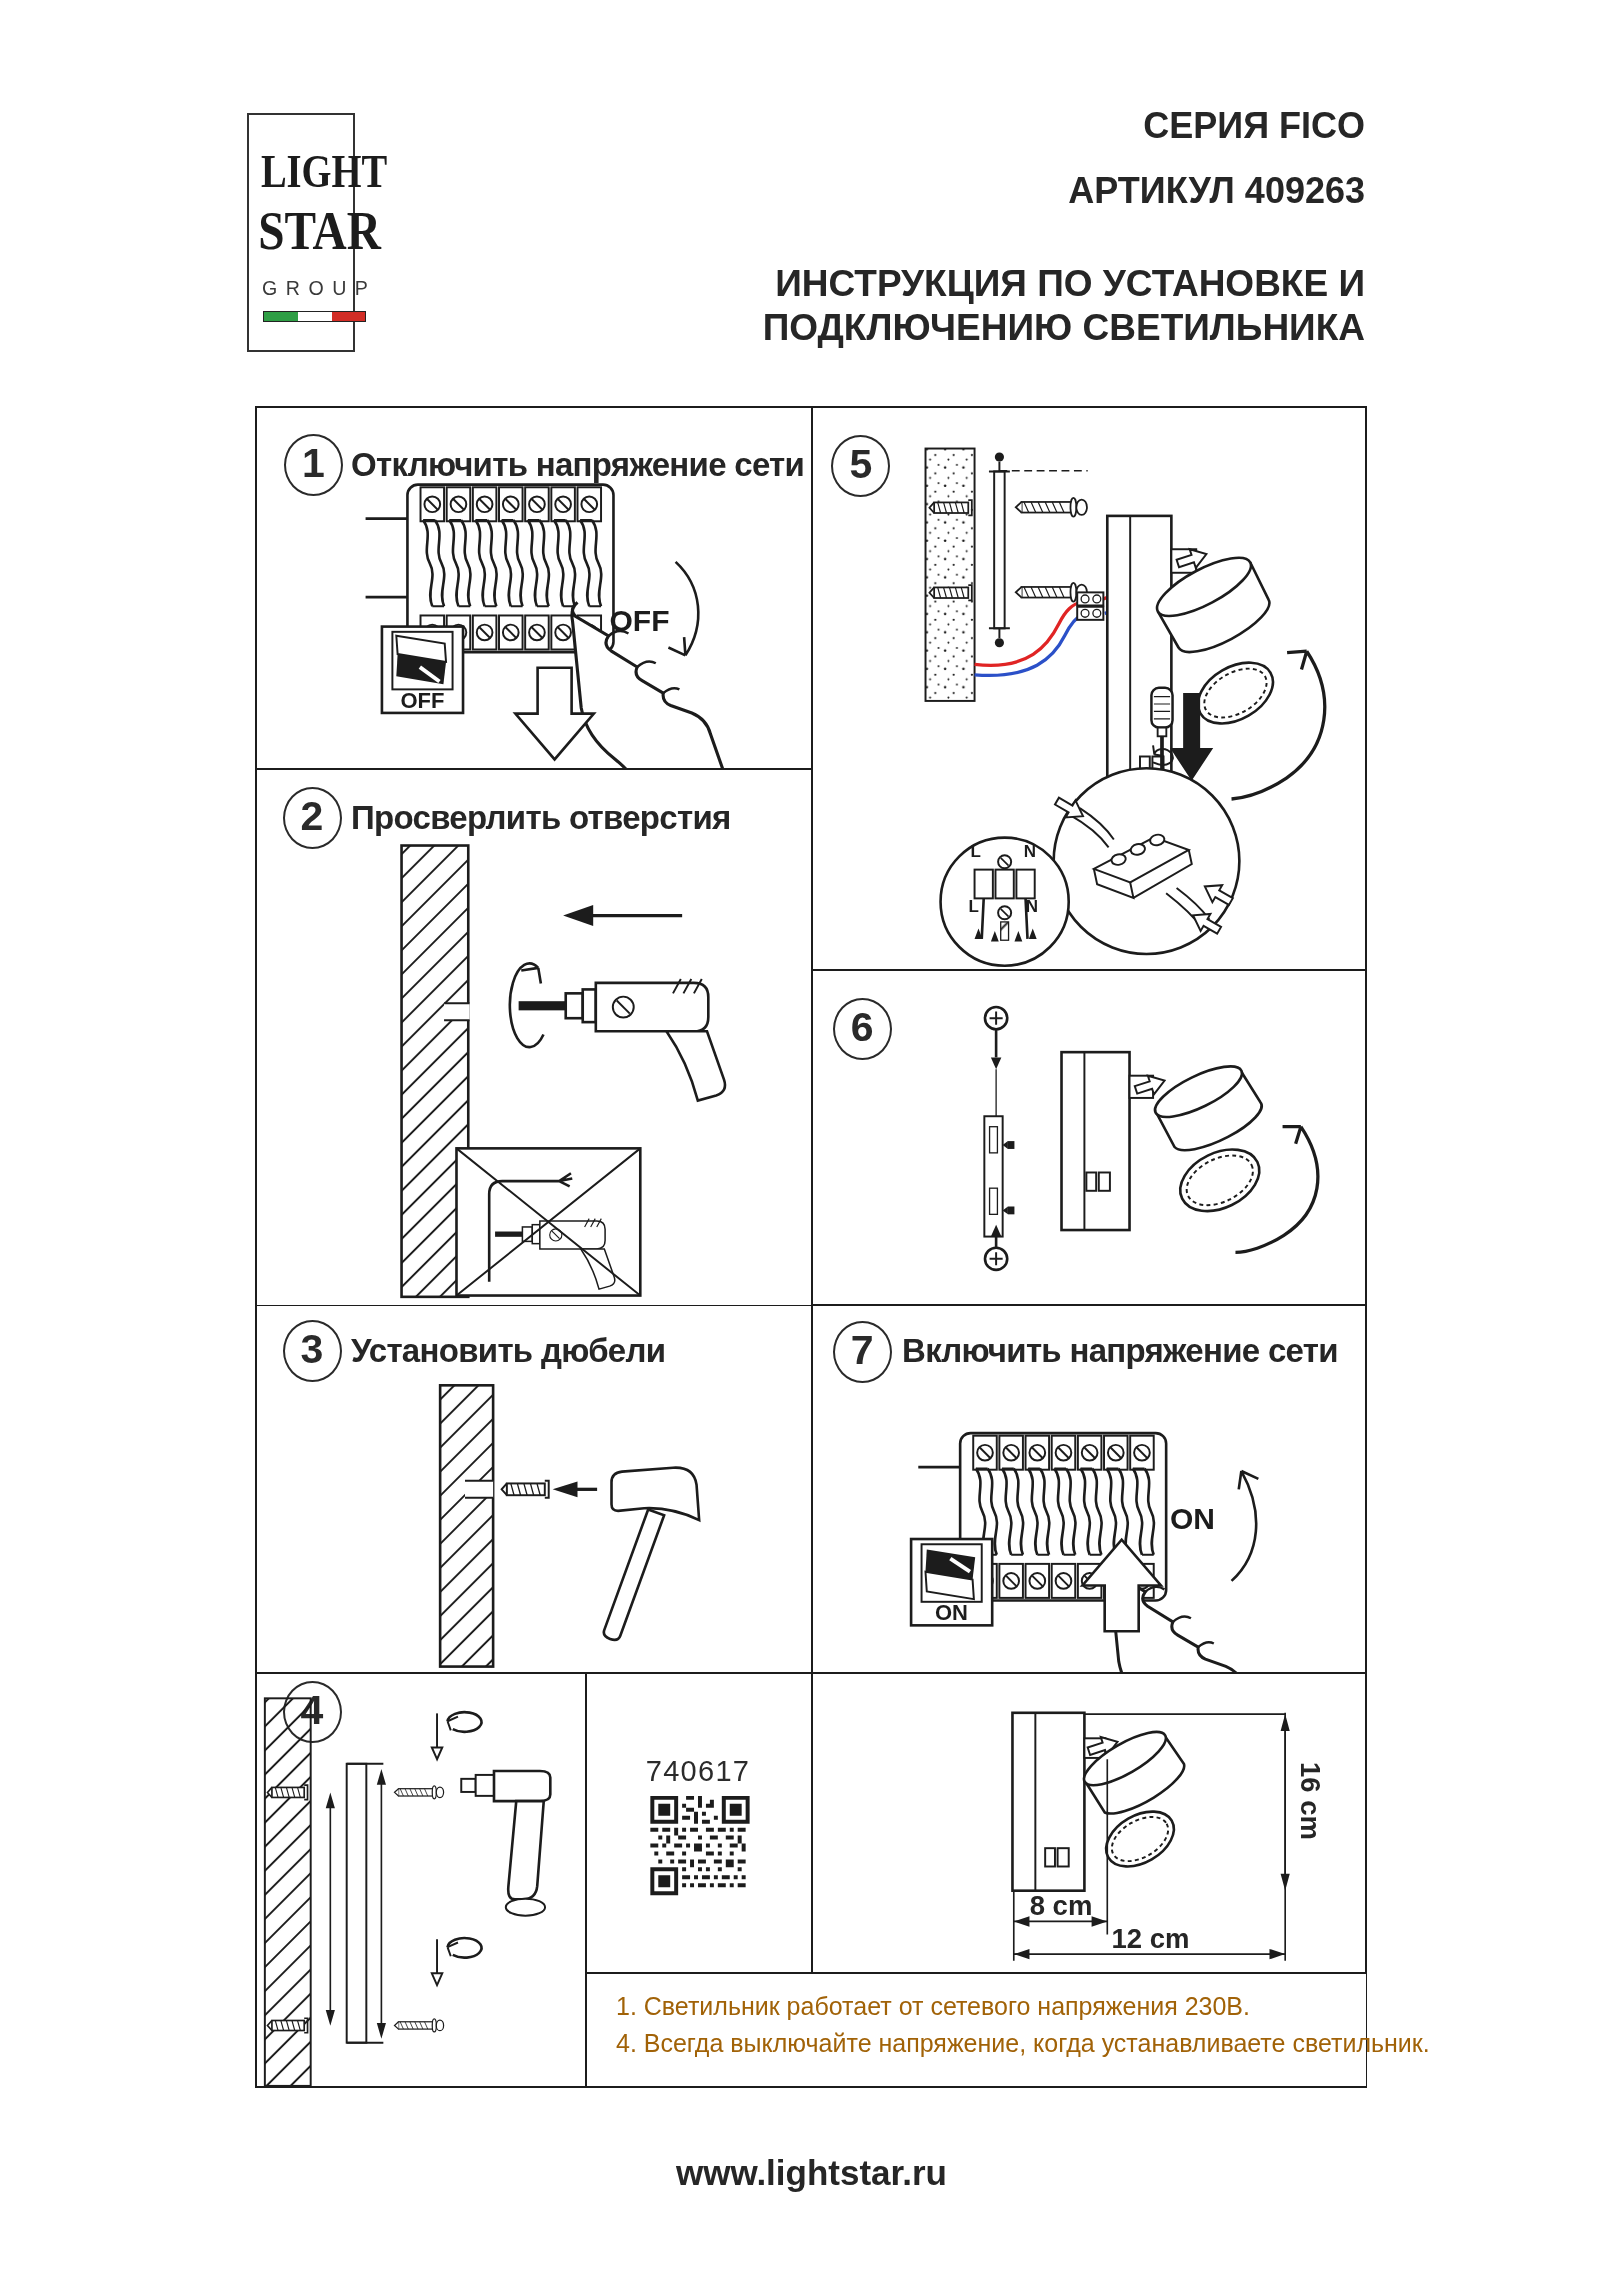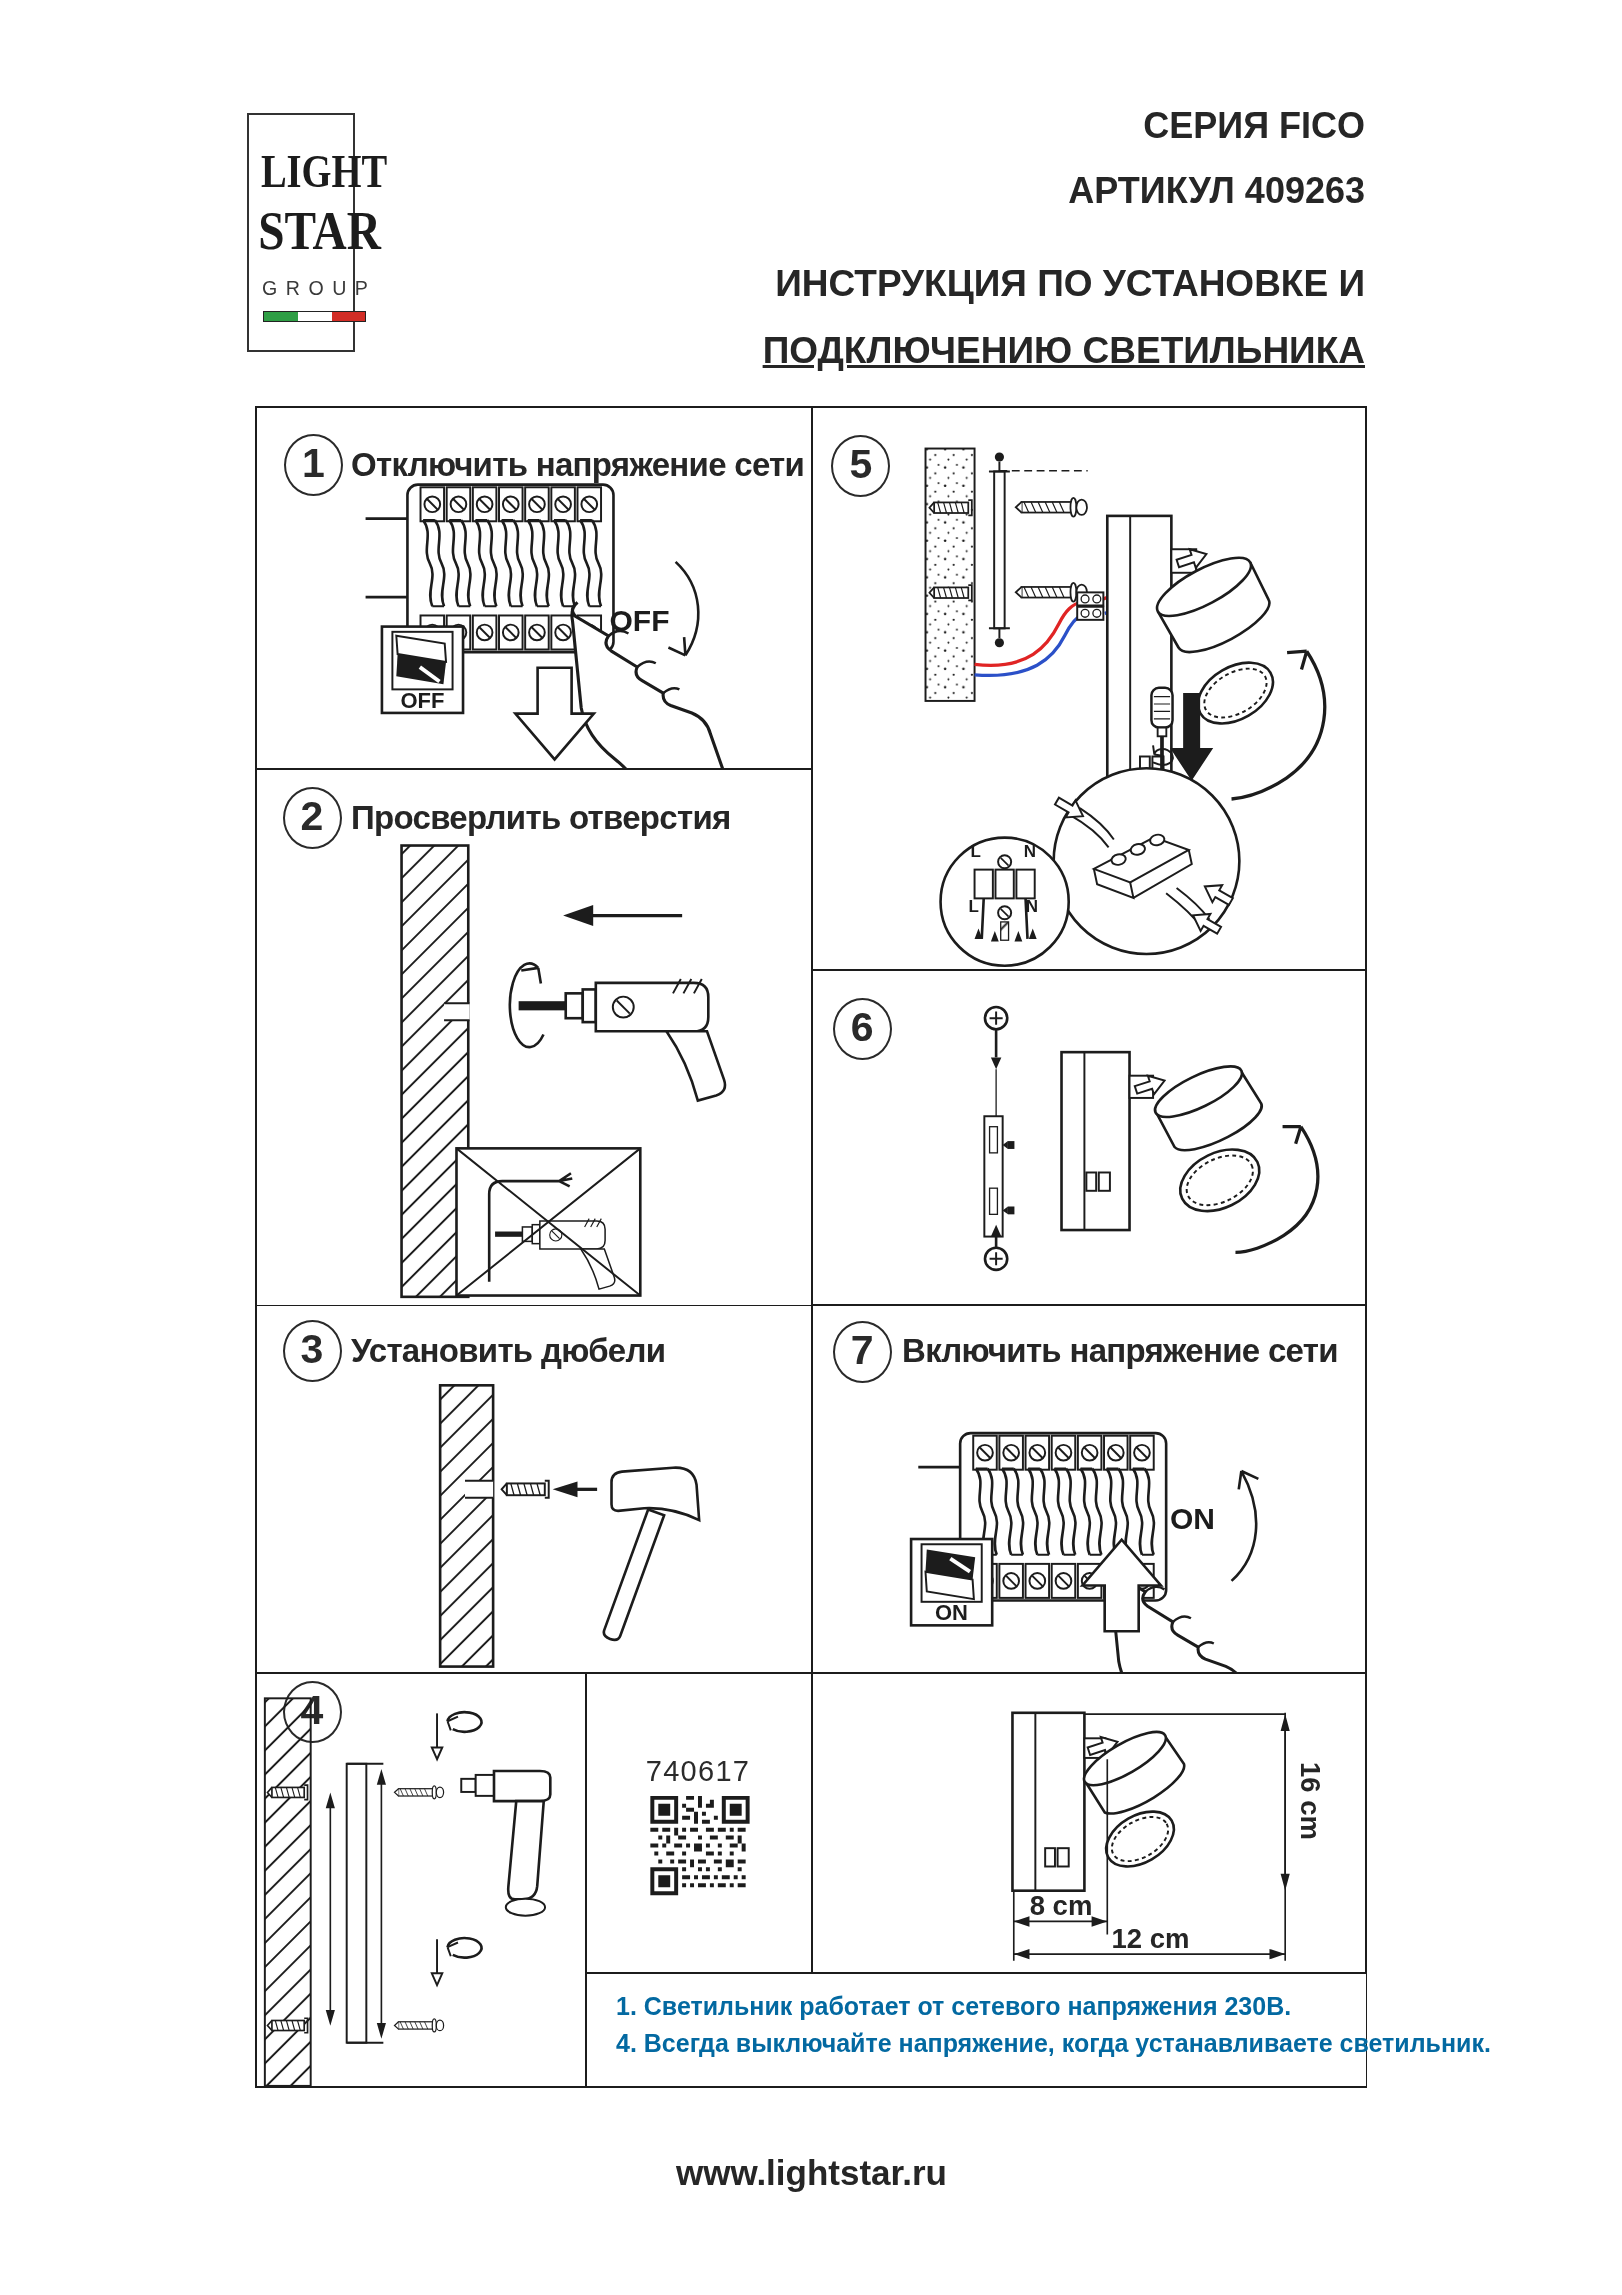--- a/index.html
+++ b/index.html
@@ -7,21 +7,21 @@
         font-family:"Liberation Sans",sans-serif;color:#1c1c1c;}
   .abs{position:absolute;}
   .cell{position:absolute;background:#fff;box-sizing:border-box;}
   .br{border-right:2px solid #1c1c1c;}
   .bb{border-bottom:2px solid #1c1c1c;}
   .stepnum{position:absolute;width:55px;height:58px;border:2.6px solid #2a2a2a;border-radius:50%;
            font-size:41px;font-weight:700;line-height:55px;text-align:center;color:#2a2a2a;}
   .steptitle{position:absolute;font-size:33px;font-weight:700;letter-spacing:-0.7px;color:#262626;white-space:nowrap;}
   .lbl{position:absolute;font-weight:700;color:#1c1c1c;text-align:center;}
   .dimlbl{position:absolute;font-size:27.5px;font-weight:600;color:#262626;text-align:center;white-space:nowrap;}
-  .note{position:absolute;font-size:25px;color:#0369a1;white-space:nowrap;font-weight:bold;}
+  .note{position:absolute;font-size:25px;color:#a16207;white-space:nowrap;}
   svg{position:absolute;left:0;top:0;}
   .hdr{position:absolute;right:258px;font-weight:700;color:#262626;white-space:nowrap;}
 </style>
 </head>
 <body>
 
 <div class="page">
 
   <svg width="0" height="0">
     <defs>
@@ -177,21 +177,21 @@
     <div class="abs" style="left:14.4px;top:196px;width:103px;height:11px;border:1.3px solid #222;box-sizing:border-box;display:flex;">
       <div style="flex:1;background:#2f9e45;"></div>
       <div style="flex:1;background:#ffffff;"></div>
       <div style="flex:1;background:#d22d26;"></div>
     </div>
   </div>
 
   <div class="hdr" style="top:105px;font-size:36px;">СЕРИЯ FICO</div>
   <div class="hdr" style="top:170px;font-size:36px;">АРТИКУЛ 409263</div>
   <div class="hdr" style="top:263px;font-size:37px;">ИНСТРУКЦИЯ ПО УСТАНОВКЕ И</div>
-  <div class="hdr" style="top:330px;font-size:37px;text-decoration:underline;">ПОДКЛЮЧЕНИЮ СВЕТИЛЬНИКА</div>
+  <div class="hdr" style="top:307px;font-size:37px;">ПОДКЛЮЧЕНИЮ СВЕТИЛЬНИКА</div>
 
   <div class="abs" style="left:255px;top:406px;width:1112px;height:1682px;border:2px solid #1c1c1c;box-sizing:border-box;">
 
     <div class="cell br bb" style="left:0;top:0;width:556px;height:362px;">
       <div class="stepnum" style="left:27px;top:26px;">1</div>
       <div class="steptitle" style="left:94px;top:38px;">Отключить напряжение сети</div>
       <svg width="554" height="360" viewBox="0 0 847 550">
         <use href="#g-breaker" transform="translate(230,117)"></use>
         <path d="M640 235 C680 272 686 330 655 378 M655 378 l-2 -28 M655 378 l-26 -12" fill="none" stroke="#1c1c1c" stroke-width="4"></path>
         <use href="#g-hand" transform="translate(490,297) scale(0.95)"></use>

